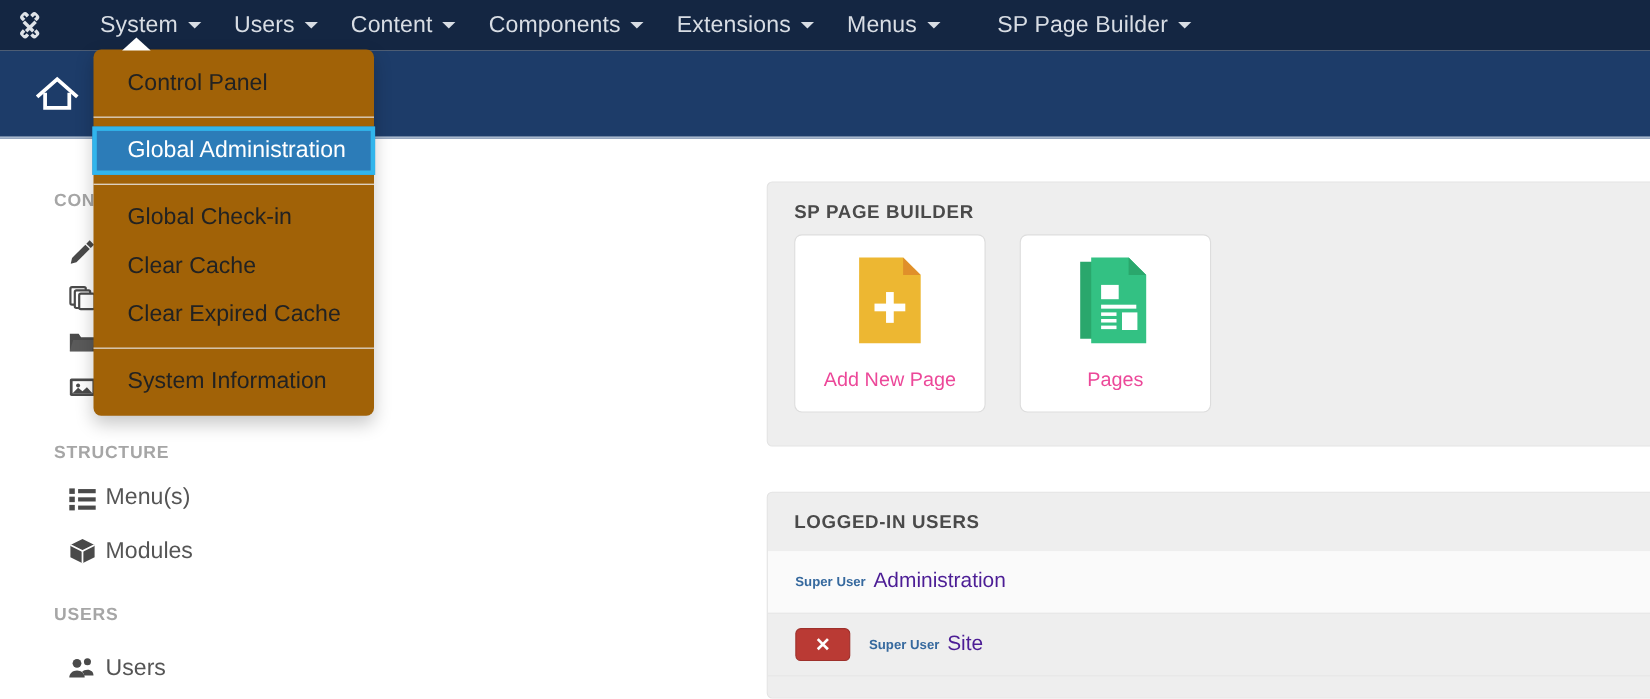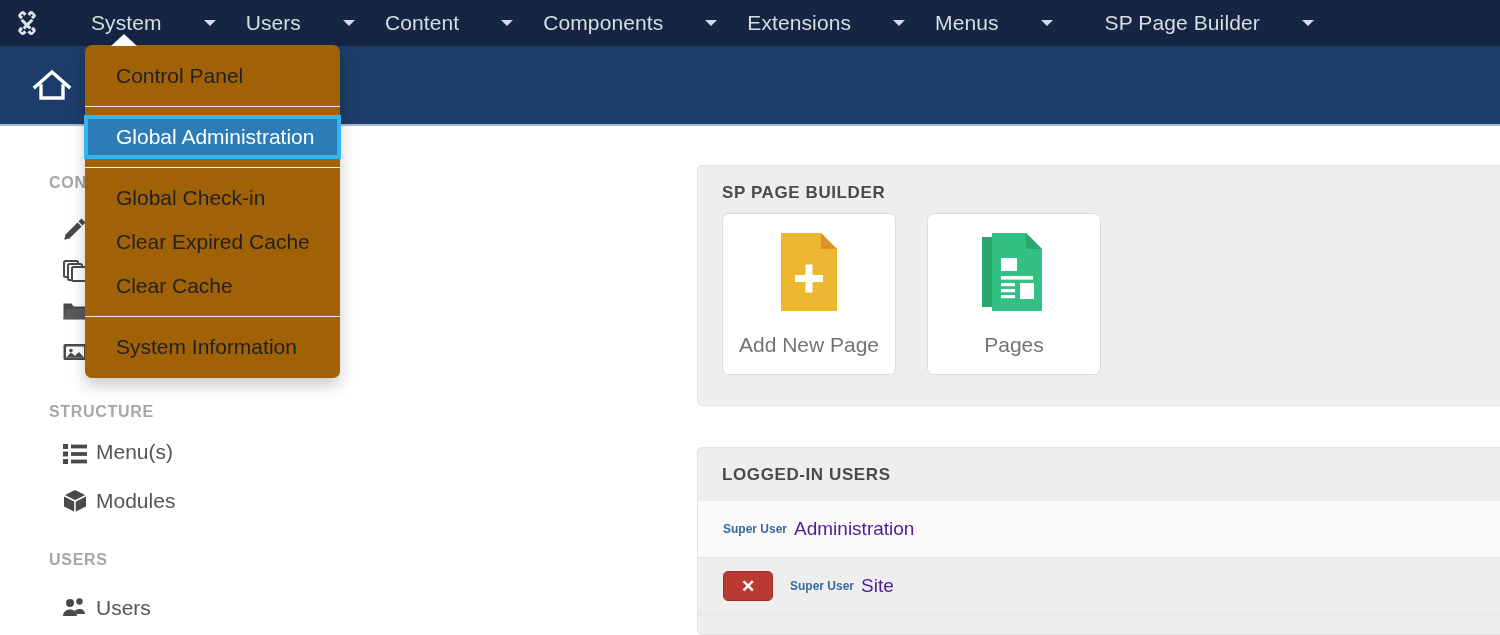--- a/index.html
+++ b/index.html
@@ -27,21 +27,20 @@
 
   .nav-item {
     display: flex; align-items: center;
     height: 46px;
     padding: 0 15px;
     color: #d8dde4;
     font-size: 21px;
     letter-spacing: .1px;
     cursor: pointer;
     white-space: nowrap;
-    gap: 33px;
   }
   .nav-item .caret {
     display: inline-block;
     width: 0; height: 0;
     margin-left: 9px;
     border-left: 6px solid transparent;
     border-right: 6px solid transparent;
     border-top: 6px solid #d8dde4;
   }
   .nav-item.spaced { margin-left: 22px; }
@@ -145,22 +144,22 @@
     width: 174px; height: 162px;
     background: #ffffff;
     border: 1px solid #dddddd;
     border-radius: 7px;
     display: flex; flex-direction: column;
     align-items: center; justify-content: center;
     cursor: pointer;
   }
   .tile-label {
     margin-top: 16px;
-    font-size: 21px;
-    color: #737373;
+    font-size: 18px;
+    color: #ec4899;
   }
 
   .user-row {
     display: flex; align-items: center;
     height: 57px;
     padding-left: 25px;
     border-bottom: 1px solid #e4e4e4;
   }
   .user-row.alt { background: #fafafa; }
   .user-row.plain { background: #eeeeee; }
@@ -338,22 +337,22 @@
     <span>Users</span>
   </div>
 </div>
 
 <div class="dropdown">
   <div class="dd-item">Control Panel</div>
   <div class="dd-divider"></div>
   <div class="dd-item active">Global Administration</div>
   <div class="dd-divider"></div>
   <div class="dd-item">Global Check-in</div>
+  <div class="dd-item">Clear Cache</div>
   <div class="dd-item">Clear Expired Cache</div>
-  <div class="dd-item">Clear Cache</div>
   <div class="dd-divider"></div>
   <div class="dd-item">System Information</div>
 </div>
 
 <div class="panel" style="left:697px; top:165px; width:850px; height:241px;">
 
   <div style="position:absolute; left:24px; top:17px;">
     <span class="panel-title">SP PAGE BUILDER</span>
   </div>
 

